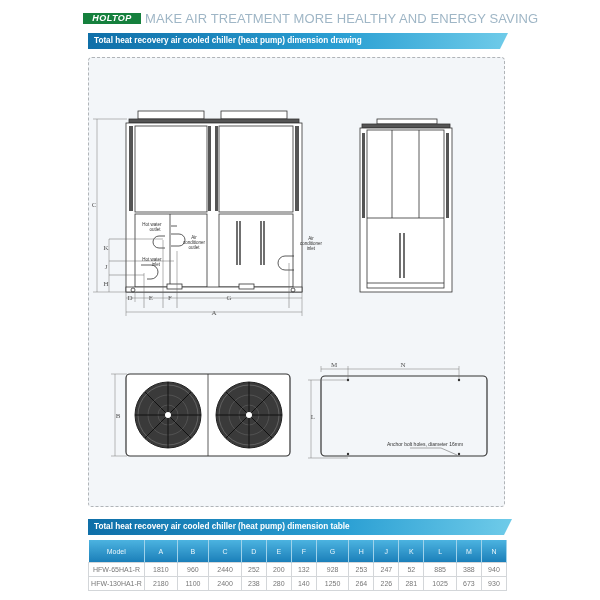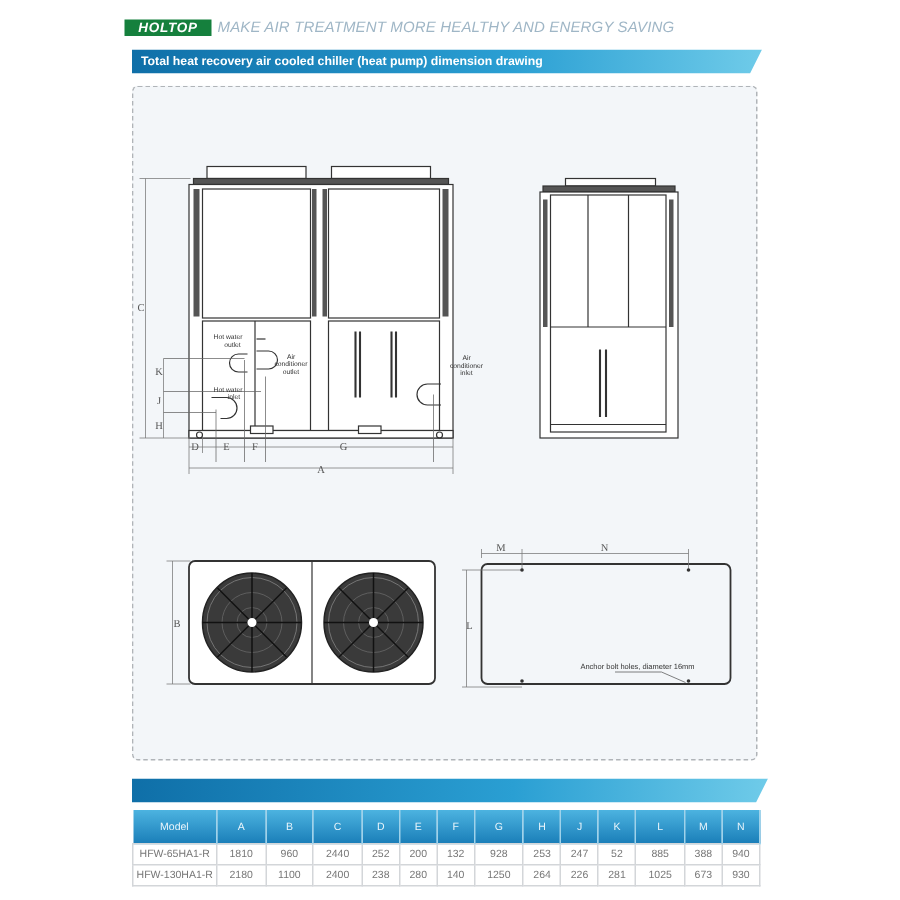--- a/index.html
+++ b/index.html
@@ -1,20 +1,20 @@
 <!DOCTYPE html>
 <html><head>
 <meta charset="utf-8">
 <style>
   html, body { margin:0; padding:0; }
   body { width:600px; height:600px; background:#ffffff; position:relative; overflow:hidden;
          font-family:"Liberation Sans", sans-serif; }
   .logo { position:absolute; left:83px; top:13px; width:58px; height:11px; background:#15803d;
           color:#fff; font-weight:bold; font-style:italic; font-size:9px; line-height:11px; text-align:center; letter-spacing:0.5px; }
-  .tagline { position:absolute; left:145px; top:13px; font-size:10px; font-style:italic; color:#9fb6c6; line-height:11px; letter-spacing:0.1px; }
+  .tagline { position:absolute; left:145px; top:13px; font-size:13px; color:#9fb6c6; line-height:11px; letter-spacing:0.1px; }
   .section-bar { position:absolute; left:88px; height:16px; }
   .section-bar svg { position:absolute; left:0; top:0; }
   .section-bar .title { position:absolute; left:6px; top:0; line-height:16px; font-size:8.2px; font-weight:bold; color:#fff; white-space:nowrap; }
   .drawing-box { position:absolute; left:88px; top:57px; width:415px; height:448px; border:1px dashed #b0b4b8;
                  border-radius:4px; background:#f3f6f9; }
   .drawing-box svg { position:absolute; left:0; top:0; }
   table.dim { position:absolute; left:88px; top:540px; border-collapse:collapse; width:419px; font-size:7px; color:#777; }
   table.dim th { background:linear-gradient(#4cb3e0, #1b7fb9); color:#e9f5fb; font-weight:normal; height:22px; border-right:1px solid #9fd2ea; padding:0; }
   table.dim td { height:13px; text-align:center; border:1px solid #d3d6d9; padding:0; background:#fff; }
   table.dim th.model, table.dim td.model { width:55px; }
@@ -199,20 +199,21 @@
   <svg width="424" height="16">
     <defs>
       <linearGradient id="barg2" x1="0" x2="1" y1="0" y2="0">
         <stop offset="0" stop-color="#0f6fa8"></stop>
         <stop offset="0.6" stop-color="#2a9fd3"></stop>
         <stop offset="1" stop-color="#6fcbe9"></stop>
       </linearGradient>
     </defs>
     <polygon points="0,0 424,0 416,16 0,16" fill="url(#barg2)"></polygon>
   </svg>
+  <span class="title">Total heat recovery air cooled chiller (heat pump) dimension table</span>
 </div>
 
 <table class="dim">
   <thead>
     <tr>
       <th class="model">Model</th>
       <th>A</th>
       <th>B</th>
       <th>C</th>
       <th>D</th>

